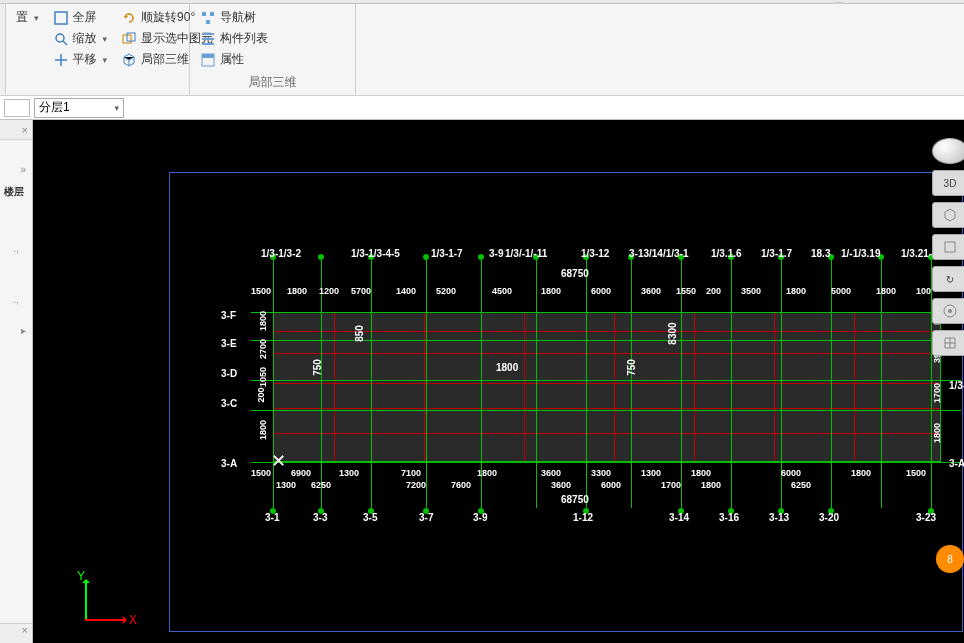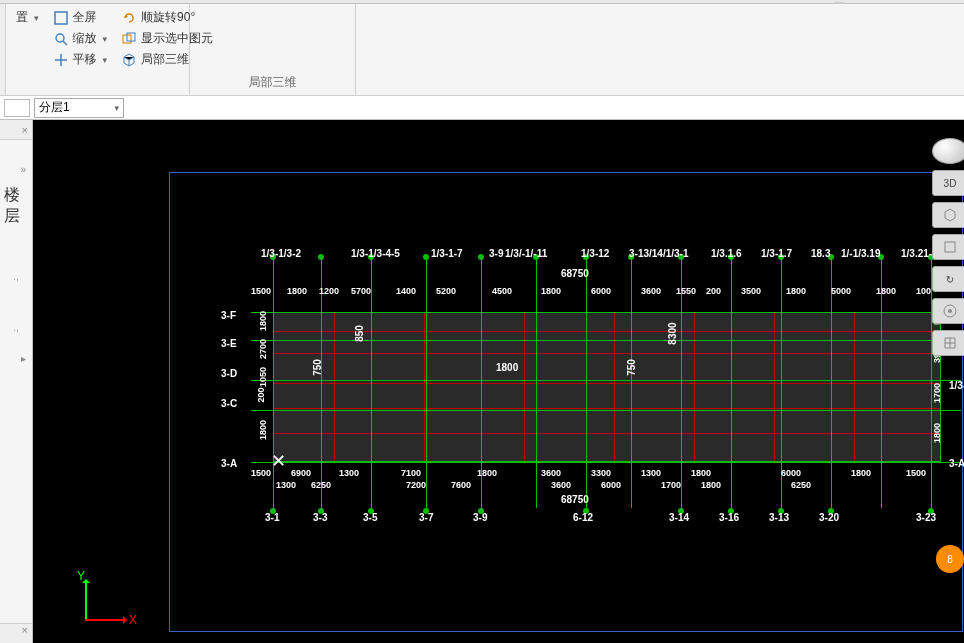--- a/index.html
+++ b/index.html
@@ -16,21 +16,21 @@
 .rbtn { display: flex; align-items: center; gap: 4px; font-size: 12px; color: #333; padding: 1px 4px; cursor: pointer; white-space: nowrap; }
 .dd { font-size: 9px; color: #666; margin-left: 2px; }
 
 .subbar { height: 24px; background: #fff; border-bottom: 1px solid #c0c0c0; display: flex; align-items: center; padding-left: 4px; }
 .sel-floor { height: 20px; width: 90px; font-size: 12px; border: 1px solid #aaa; padding: 0 4px; display: flex; align-items: center; justify-content: space-between; background: #fff; }
 
 .workspace { display: flex; height: 523px; }
 .leftpanel { width: 33px; background: #f5f5f5; border-right: 1px solid #c0c0c0; display: flex; flex-direction: column; }
 .lp-top { height: 20px; background: #eee; border-bottom: 1px solid #d0d0d0; display: flex; align-items: center; justify-content: flex-end; padding-right: 4px; font-size: 11px; color: #888; }
 .lp-body { flex: 1; font-size: 12px; color: #333; padding: 4px 2px; }
-.lp-item { writing-mode: horizontal-tb; font-size: 16px; padding: 4px 2px; }
+.lp-item { writing-mode: horizontal-tb; font-size: 10px; padding: 4px 2px; font-weight: bold; }
 .lp-dots { font-size: 10px; color: #999; margin-top: 40px; text-align: center; }
 .lp-bottom { height: 20px; background: #eee; border-top: 1px solid #d0d0d0; font-size: 11px; color: #888; text-align: right; padding-right: 4px; }
 
 .canvas-wrap { flex: 1; position: relative; background: #000; }
 .viewport { position: absolute; inset: 0; }
 
 .blue-border { position: absolute; border: 1px solid #3a5fcd; left: 136px; top: 52px; width: 794px; height: 460px; }
 
 .drawing { position: absolute; left: 218px; top: 130px; width: 710px; height: 272px; }
 
@@ -123,20 +123,43 @@
               <path d="M3 5l5 3 5-3M8 8v6" stroke="#4080c0"></path>
             </svg>
           <span>局部三维</span>
         </div>
       </div>
     </div>
   </div>
 
   <div class="ribbon-group" style="width:166px;">
     <div class="rg-body">
+      <div class="rg-col">
+        <div class="rbtn">
+          <svg class="ic">
+              <rect x="2" y="2" width="4" height="4" fill="#6aa0d8"></rect>
+              <rect x="10" y="2" width="4" height="4" fill="#6aa0d8"></rect>
+              <rect x="6" y="10" width="4" height="4" fill="#6aa0d8"></rect>
+            </svg>
+          <span>导航树</span>
+        </div>
+        <div class="rbtn">
+          <svg class="ic">
+              <path d="M2 3h12M2 8h12M2 13h12" stroke="#6aa0d8" stroke-width="2"></path>
+            </svg>
+          <span>构件列表</span>
+        </div>
+        <div class="rbtn">
+          <svg class="ic">
+              <rect x="2" y="2" width="12" height="12" fill="none" stroke="#6aa0d8"></rect>
+              <rect x="2" y="2" width="12" height="4" fill="#6aa0d8"></rect>
+            </svg>
+          <span>属性</span>
+        </div>
+      </div>
     </div>
     <div class="rg-title">局部三维</div>
   </div>
 
   <div style="flex:1;position:relative;">
     <div class="top-right-boxes">
       <span class="tr-box"></span>
     </div>
   </div>
 </div>
@@ -312,21 +335,21 @@
         <div class="dim-text dim-sm" style="top:230px;left:450px;">1800</div>
         <div class="dim-text dim-sm" style="top:230px;left:540px;">6250</div>
 
         <div class="dim-text" style="top:244px;left:310px;">68750</div>
 
         <div class="dim-text" style="top:262px;left:14px;">3-1</div>
         <div class="dim-text" style="top:262px;left:62px;">3-3</div>
         <div class="dim-text" style="top:262px;left:112px;">3-5</div>
         <div class="dim-text" style="top:262px;left:168px;">3-7</div>
         <div class="dim-text" style="top:262px;left:222px;">3-9</div>
-        <div class="dim-text" style="top:262px;left:322px;">6-12</div>
+        <div class="dim-text" style="top:262px;left:322px;">1-12</div>
         <div class="dim-text" style="top:262px;left:418px;">3-14</div>
         <div class="dim-text" style="top:262px;left:468px;">3-16</div>
         <div class="dim-text" style="top:262px;left:518px;">3-13</div>
         <div class="dim-text" style="top:262px;left:568px;">3-20</div>
         <div class="dim-text" style="top:262px;left:665px;">3-23</div>
 
         <div style="position:absolute;left:20px;top:200px;color:#fff;font-size:18px;">✕</div>
       </div>
 
       <div class="axis-gizmo">

